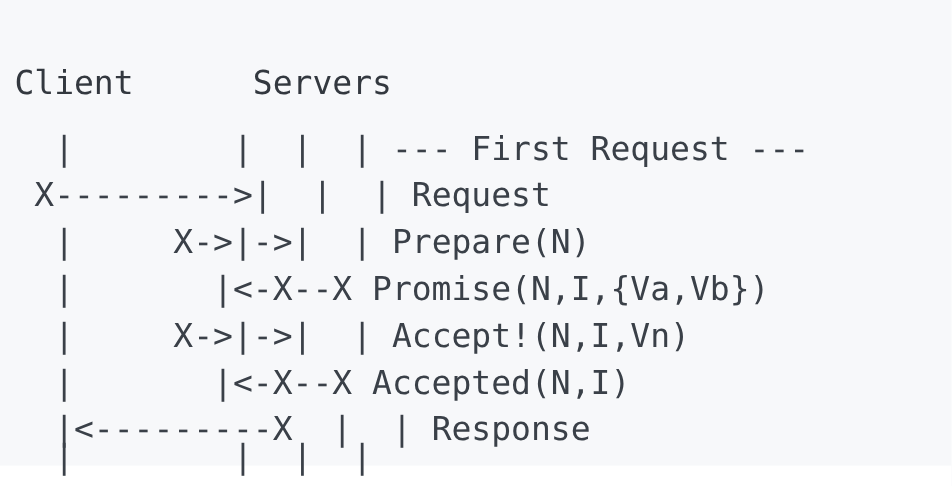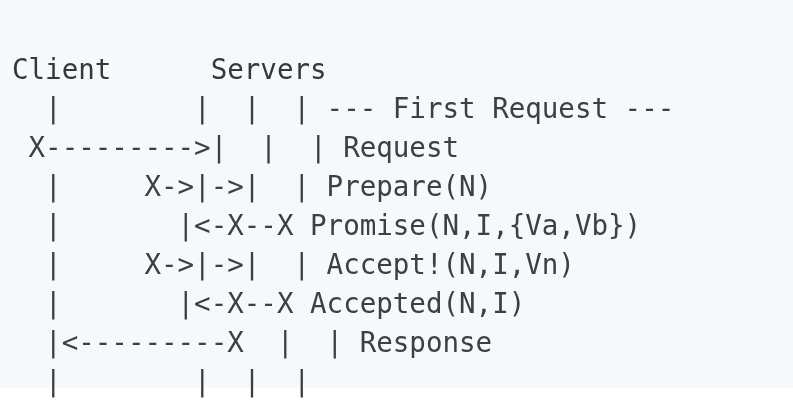--- a/index.html
+++ b/index.html
@@ -41,20 +41,21 @@
   .header-row {
     color: #33383f;
   }
   .diag-col {
     display: inline-block;
     white-space: pre;
   }
   .msg-col {
     display: inline-block;
     white-space: pre;
+    margin-top: 16px;
   }
 </style>
 </head>
 <body>
 
 <div id="diagram-root">
 
   <pre class="ascii-block"><span class="ascii-row header-row"><span class="diag-col">Client</span><span class="diag-col">      </span><span class="diag-col">Servers</span></span><span class="ascii-row"><span class="diag-col">  |        |  |  | </span><span class="msg-col">--- First Request ---</span></span><span class="ascii-row"><span class="diag-col"> X---------&gt;|  |  | </span><span class="msg-col">Request</span></span><span class="ascii-row"><span class="diag-col">  |     X-&gt;|-&gt;|  | </span><span class="msg-col">Prepare(N)</span></span><span class="ascii-row"><span class="diag-col">  |       |&lt;-X--X </span><span class="msg-col">Promise(N,I,{Va,Vb})</span></span><span class="ascii-row"><span class="diag-col">  |     X-&gt;|-&gt;|  | </span><span class="msg-col">Accept!(N,I,Vn)</span></span><span class="ascii-row"><span class="diag-col">  |       |&lt;-X--X </span><span class="msg-col">Accepted(N,I)</span></span><span class="ascii-row"><span class="diag-col">  |&lt;---------X  |  | </span><span class="msg-col">Response</span></span><span class="ascii-row"><span class="diag-col">  |        |  |  | </span><span class="msg-col"></span></span></pre>
 
 </div>

